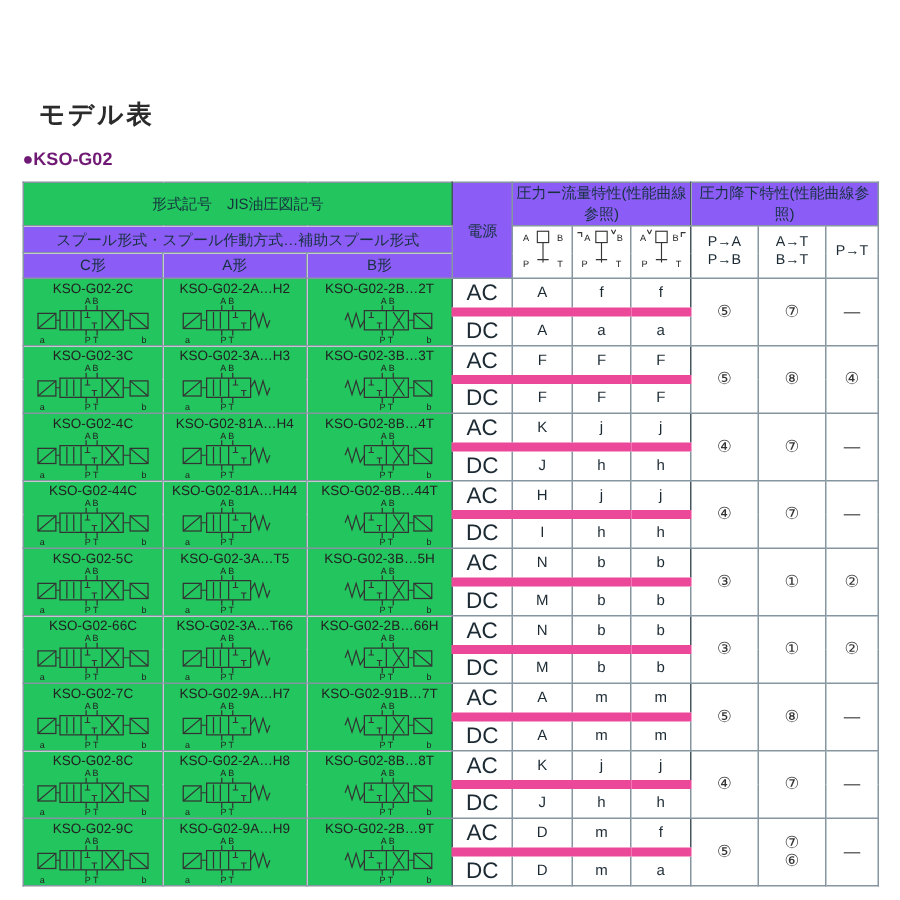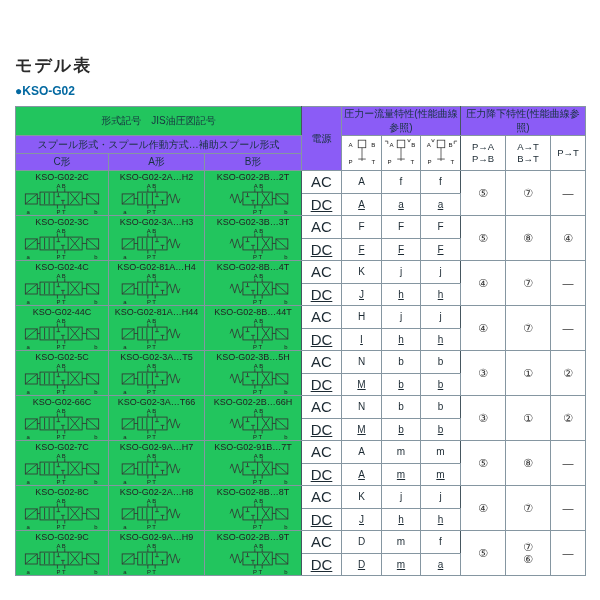--- a/index.html
+++ b/index.html
@@ -1,31 +1,31 @@
 <!DOCTYPE html>
 <html><head>
 <meta charset="utf-8">
 <style>
   html,body{margin:0;padding:0;background:#ffffff;width:600px;height:600px;overflow:hidden;
     font-family:"Liberation Sans","DejaVu Sans",sans-serif;color:#1c2a33;}
   .page{padding:54px 15px 0 15px;}
-  .title{font-size:17px;font-weight:bold;letter-spacing:2px;color:#2b2b2b;margin:0;}
-  .product{font-size:12px;font-weight:bold;color:#0369a1;margin-top:7px;}
+  .title{font-size:17px;font-weight:bold;letter-spacing:2px;color:#2b2b2b;margin:11px;}
+  .product{font-size:12px;font-weight:bold;color:#701a75;margin-top:7px;}
   table{border-collapse:collapse;table-layout:fixed;width:570px;margin-top:8px;}
   td,th{border:1px solid #8596a1;padding:0;text-align:center;vertical-align:middle;
     font-weight:normal;overflow:hidden;}
   table{border:1.5px solid #45565f;}
   .h1{height:18px;} .h2{height:18px;} .h3{height:17px;}
   .hdr{font-size:10px;background:#8b5cf6;color:#17323f;}
   .hdr.white{background:#22c55e;}
   .sym-h{background:#ffffff;}
   .drop-h{background:#ffffff;font-size:9.5px;white-space:pre-line;line-height:1.25;}
   tbody tr{height:21px;}
   tr.grp td{border-top:1px solid #51636e;}
-  tr.sub td{border-top:1px solid #ec4899;text-decoration:underline;}
+  tr.sub td{border-top:6px solid #ec4899;}
   .sec-r{border-right:1.5px solid #45565f;}
   .diag{vertical-align:top;background:#22c55e;}
   .code{font-size:9px;color:#222;padding-top:1px;white-space:nowrap;}
   .sym-slot{display:flex;justify-content:center;}
   .pw{font-size:15px;}
   .val{font-size:10px;}
   .drop{font-size:11px;white-space:pre-line;line-height:1.1;color:#333;}
   svg text{font-family:"Liberation Sans","DejaVu Sans",sans-serif;}
 </style>
 </head>

